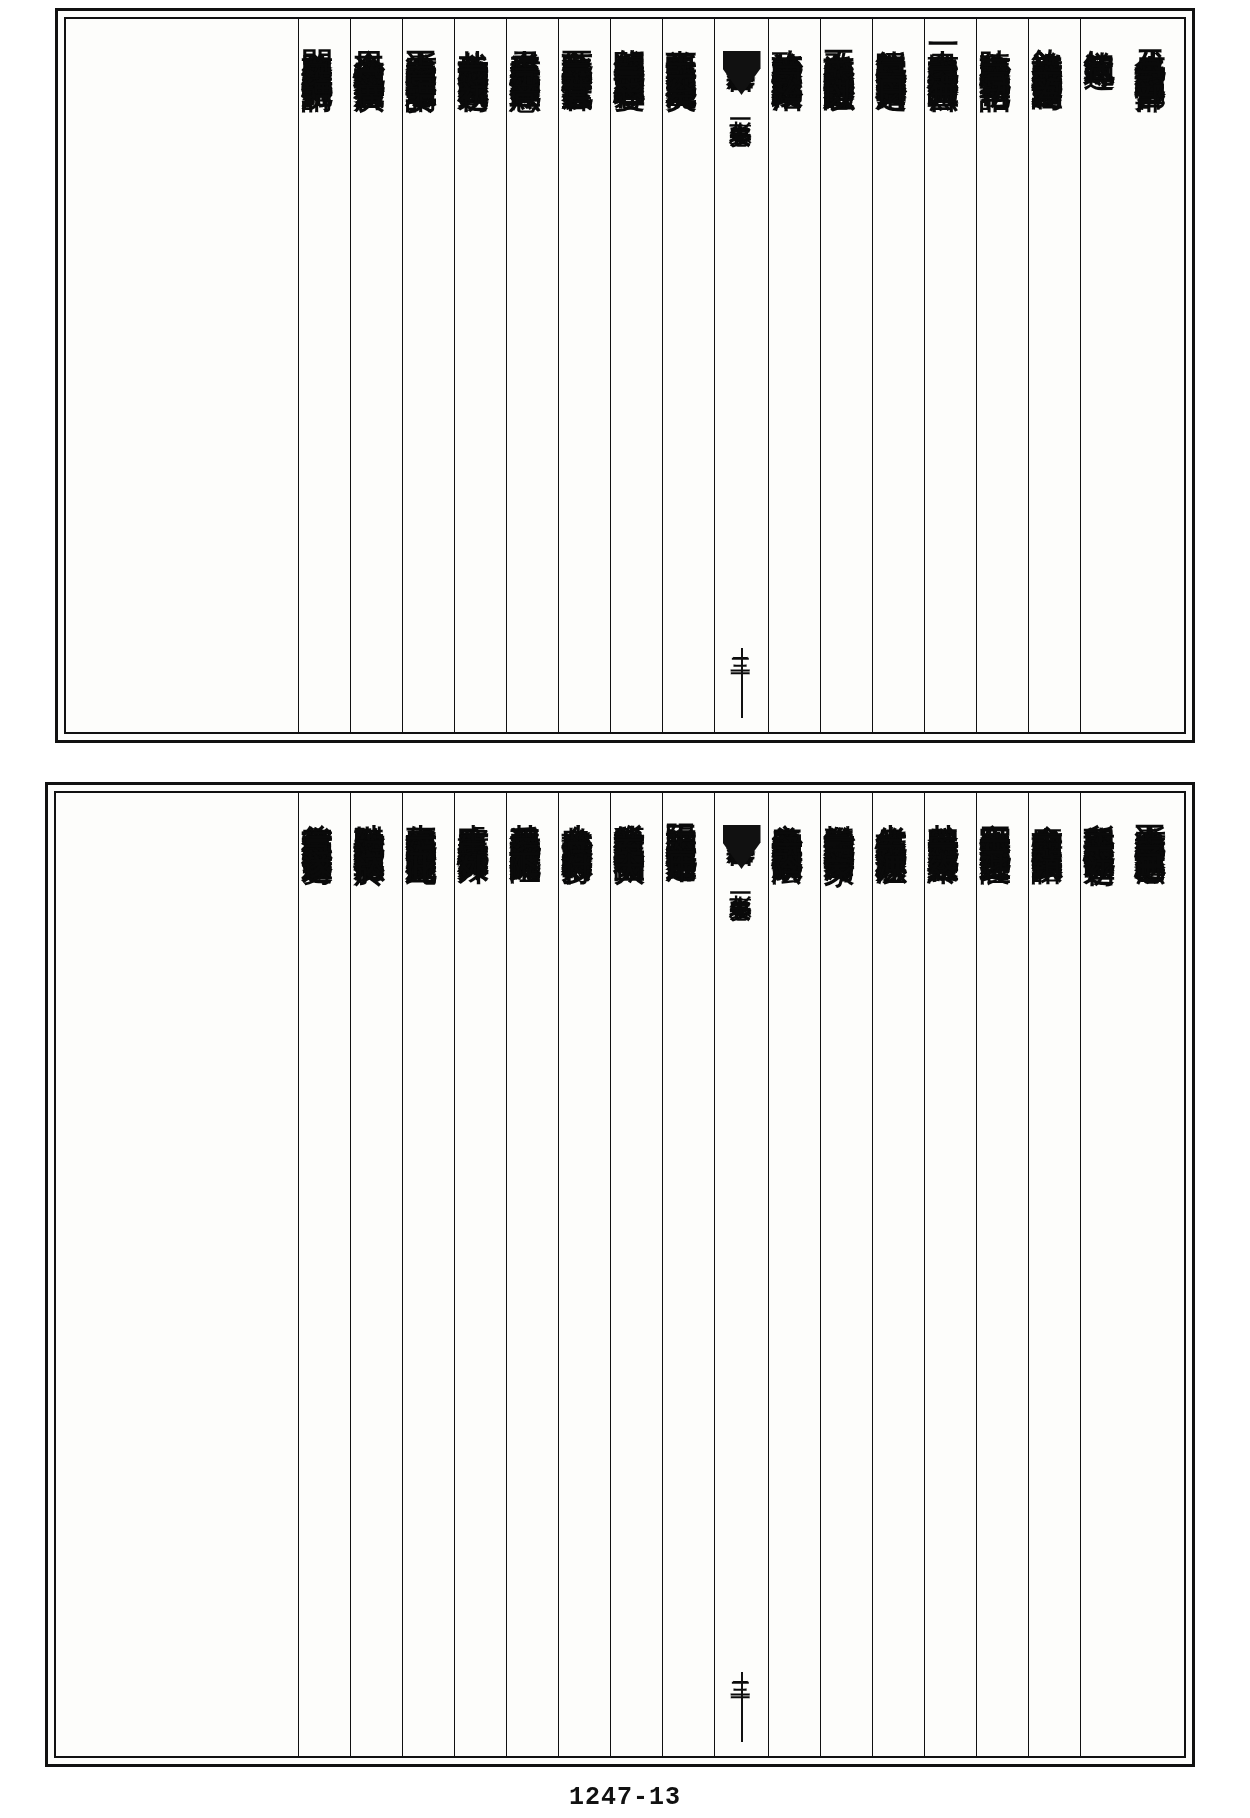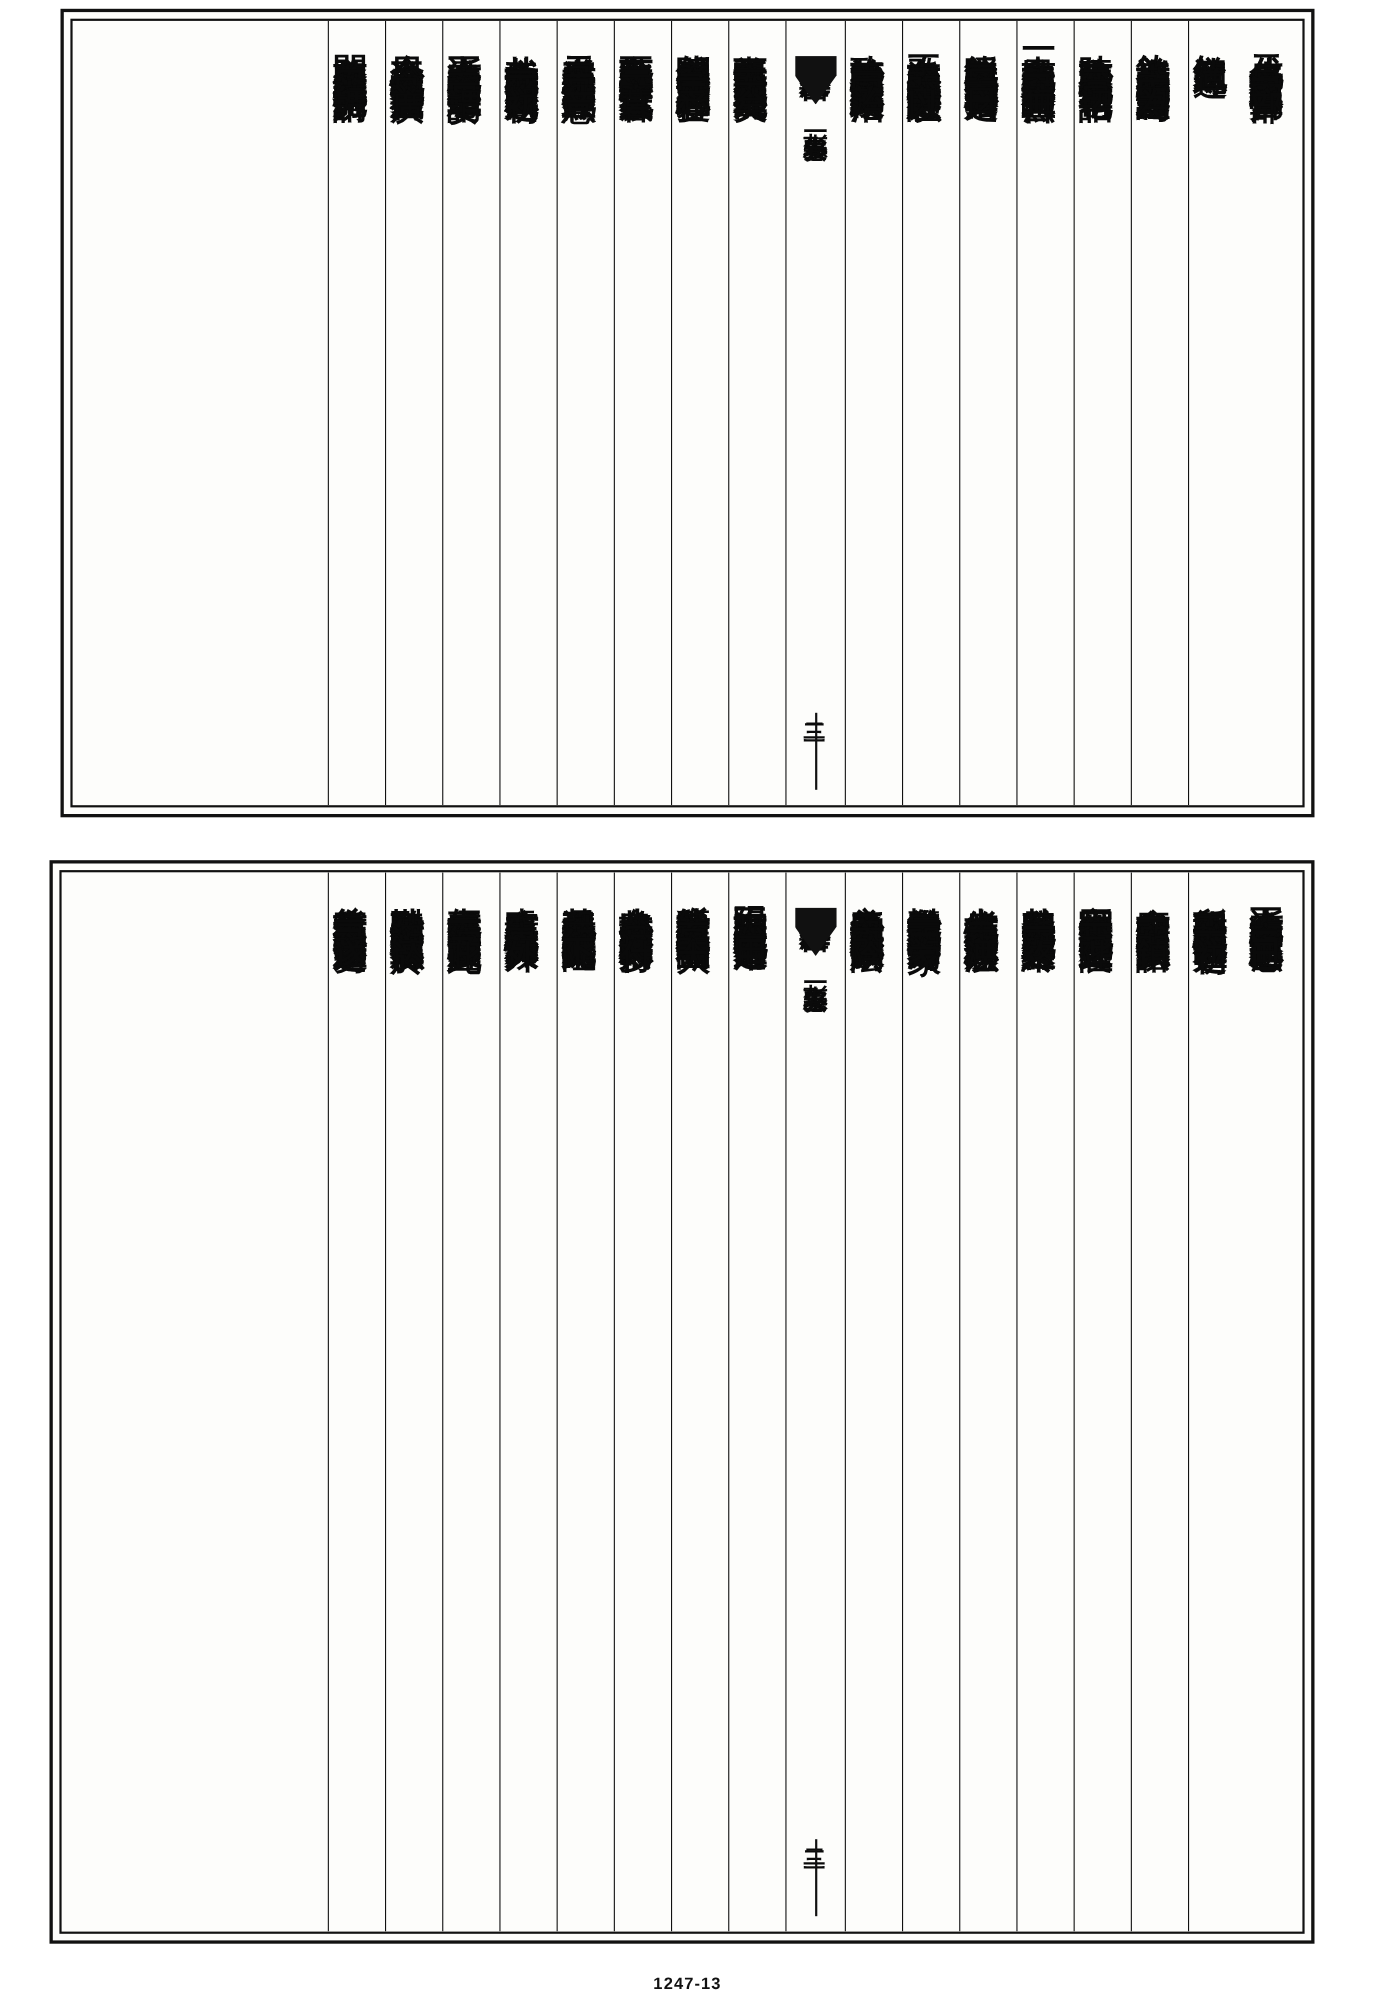--- a/index.html
+++ b/index.html
@@ -118,22 +118,22 @@
     height: 70px;
     background: #111;
     margin-bottom: 10px;
   }
   .page-number {
     position: absolute;
     left: 0;
     right: 0;
     bottom: 6px;
     text-align: center;
-    font-family: Liberation Sans, sans-serif;
-    font-size: 15px;
+    font-family: Liberation Mono, monospace;
+    font-size: 25px;
     font-weight: 700;
     color: #111;
     letter-spacing: 1px;
   }
 </style>
 </head>
 <body>
 
 <div class="page">
 

